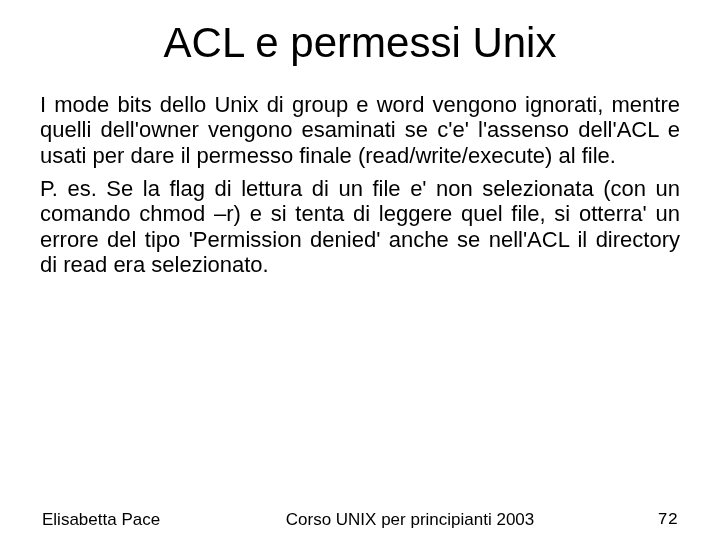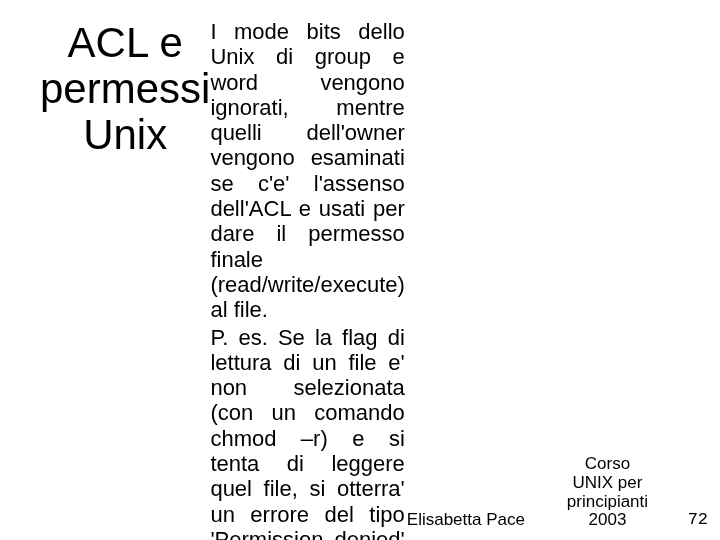--- a/index.html
+++ b/index.html
@@ -11,38 +11,38 @@
     font-family: "Comic Sans MS", "Comic Sans", cursive, sans-serif;
     color: #000000;
     overflow: hidden;
   }
   .slide {
     width: 720px;
     height: 540px;
     box-sizing: border-box;
     padding: 18px 40px 10px 40px;
     display: flex;
-    flex-direction: row;
+    flex-direction: column;
   }
   .title {
     text-align: center;
     font-size: 42px;
     line-height: 1.1;
     margin: 2px 0 18px 0;
     font-weight: normal;
   }
   .body {
     font-size: 22px;
     line-height: 1.15;
     text-align: justify;
     text-justify: inter-word;
     flex: 1 1 auto;
   }
   .body p {
-    margin: 1px 0 2px 0;
+    margin: 8px 0 2px 0;
   }
   .footer {
     display: flex;
     align-items: flex-end;
     font-size: 17px;
     line-height: 1.1;
     padding: 4px 2px 0 2px;
   }
   .footer-center {
     text-align: center;
@@ -59,21 +59,21 @@
   }
 </style>
 </head>
 <body>
 
 <div class="slide">
   <h1 class="title">ACL e permessi Unix</h1>
 
   <div class="body">
     <p>I mode bits dello Unix di group e word vengono ignorati, mentre quelli dell'owner vengono esaminati se c'e' l'assenso dell'ACL e usati per dare il permesso finale (read/write/execute) al file.</p>
-    <p>P. es. Se la flag di lettura di un file e' non selezionata (con un comando chmod –r) e si tenta di leggere quel file, si otterra' un errore del tipo 'Permission denied' anche se nell'ACL il permesso di read era selezionato.</p>
+    <p>P. es. Se la flag di lettura di un file e' non selezionata (con un comando chmod –r) e si tenta di leggere quel file, si otterra' un errore del tipo 'Permission denied' anche se nell'ACL il directory di read era selezionato.</p>
   </div>
 
   <div class="footer">
     <div class="footer-left">Elisabetta Pace</div>
     <div class="footer-center">Corso UNIX per principianti 2003</div>
     <div class="footer-right">72</div>
   </div>
 </div>
 
 </body></html>

